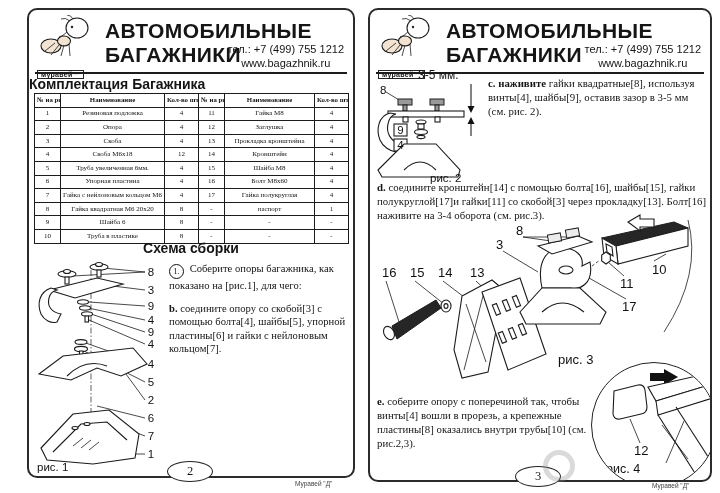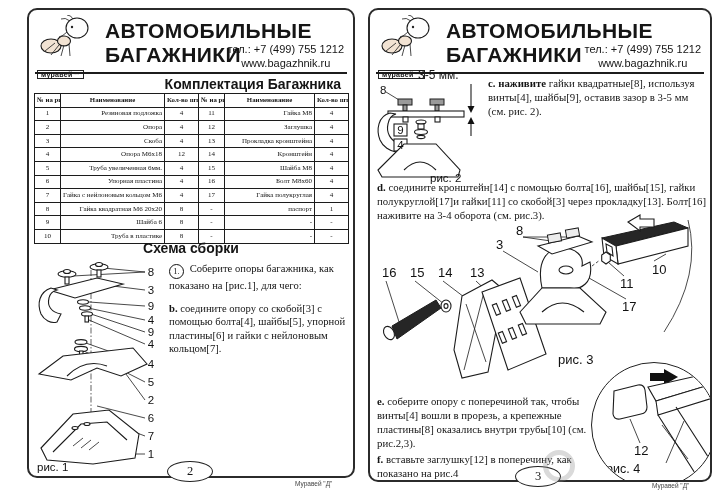--- a/index.html
+++ b/index.html
@@ -11,28 +11,28 @@
   
   .hdr-logo{position:absolute;left:8px;top:5px;width:62px;}
   .logo-name{display:inline-block;border:1px solid #222;font:bold 7px "Liberation Sans",sans-serif;
              padding:0 3px;margin-top:1px;letter-spacing:.3px;}
   .hdr-title{position:absolute;left:76px;top:9px;font-family:"Liberation Sans",sans-serif;
              font-weight:bold;font-size:21px;line-height:1.12;letter-spacing:.4px;}
   .hdr-contact{position:absolute;right:9px;top:33px;text-align:center;
                font-family:"Liberation Sans",sans-serif;font-size:11px;line-height:1.25;}
   .hdr-rule{position:absolute;left:6px;right:6px;top:62px;height:2px;background:#1c1c1c;}
   
-  .tbl-title{position:absolute;left:0;right:12px;top:66px;text-align:right;
+  .tbl-title{position:absolute;left:0;right:12px;top:66px;text-align:left;
              font:bold 14px "Liberation Sans",sans-serif;}
   table.parts{position:absolute;left:5px;top:83px;border-collapse:collapse;table-layout:fixed;width:314px;}
   table.parts th,table.parts td{border:1px solid #1c1c1c;font-family:"Liberation Serif",serif;
              font-size:7px;line-height:1;height:12.6px;padding:0 2px;text-align:center;
              overflow:hidden;white-space:nowrap;}
   table.parts th{font-size:6.8px;}
-  table.parts td:nth-child(2),table.parts td:nth-child(5){text-align:right;}
+  table.parts td:nth-child(2),table.parts td:nth-child(5){text-align:center;}
   .asm-title{position:absolute;left:0;right:0;top:230px;text-align:center;
              font:bold 14px "Liberation Sans",sans-serif;}
   .instr{position:absolute;left:140px;top:252px;width:182px;font-size:10.6px;line-height:1.28;}
   .instr p{margin:0 0 9px 0;}
   .circ-num{display:inline-block;width:13px;height:13px;border:1.2px solid #111;border-radius:50%;
             font-size:8.5px;line-height:13px;text-align:center;vertical-align:-2px;margin-right:3px;}
   .b{font-weight:bold;}
   .bu{font-weight:bold;text-decoration:underline;}
   
   .dim-label{position:absolute;left:48px;top:58px;font:12px "Liberation Sans",sans-serif;}
@@ -132,21 +132,21 @@
           <tr>
             <td>3</td>
             <td>Скоба</td>
             <td>4</td>
             <td>13</td>
             <td>Прокладка кронштейна</td>
             <td>4</td>
           </tr>
           <tr>
             <td>4</td>
-            <td>Опора М6х18</td>
+            <td>Скоба М6х18</td>
             <td>12</td>
             <td>14</td>
             <td>Кронштейн</td>
             <td>4</td>
           </tr>
           <tr>
             <td>5</td>
             <td>Труба увеличенная 6мм.</td>
             <td>4</td>
             <td>15</td>
@@ -387,24 +387,20 @@
       <text class="co" x="282" y="60" style="font-size:13px">10</text>
       <text class="co" x="252" y="97" style="font-size:13px">17</text>
       <text class="figlab" x="188" y="150" style="font-size:13px">рис. 3</text>
     </svg>
 
     <div class="step-e">
       <span class="b">e.</span>
       <span>соберите опору с поперечиной так, чтобы винты[4] вошли в прорезь, а крепежные пластины[8] оказались внутри трубы[10] (см. рис.2,3).</span>
     </div>
 
-    <div class="step-f">
-      <span class="b">f.</span>
-      <span>вставьте заглушку[12] в поперечину, как показано на рис.4</span>
-    </div>
 
     <div class="fig4-circle">
       <svg style="left:0;top:0" width="124" height="124" viewBox="0 0 124 124">
         <polygon points="86,14 72,6 72,10 58,10 58,18 72,18 72,22" fill="#111"></polygon>
         <polygon class="fw" points="56,24 118,10 124,20 64,38"></polygon>
         <polygon class="fw" points="64,38 124,20 124,34 66,52"></polygon>
         <path class="fw" d="M22,28 L46,22 Q52,21 53,27 L55,44 Q55,50 49,51 L28,56 Q22,57 21,51 Z"></path>
         <path class="ln" d="M66,52 L108,118 M84,44 L124,106"></path>
         <path class="ld" d="M70,62 L96,96 M92,58 L74,100"></path>
         <line class="ld" x1="48" y1="80" x2="38" y2="56"></line>

